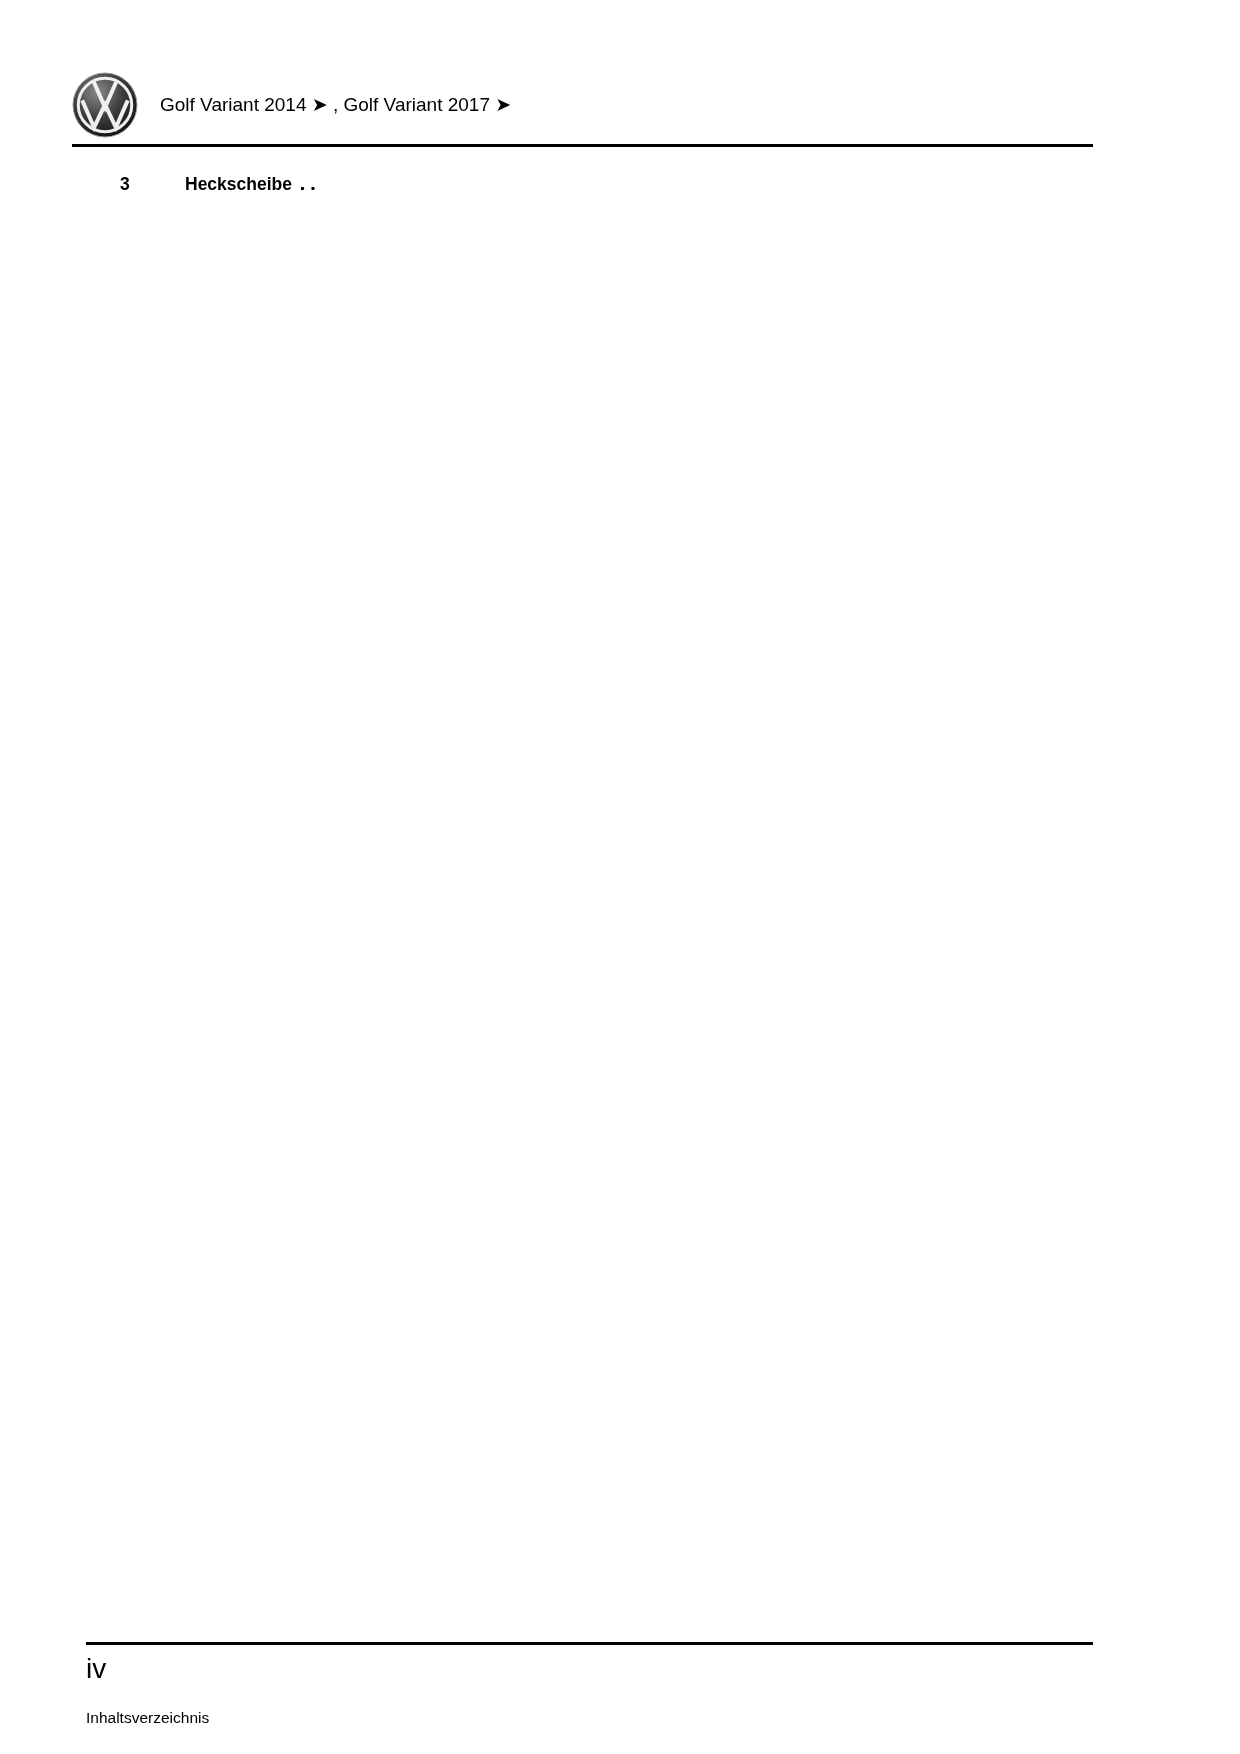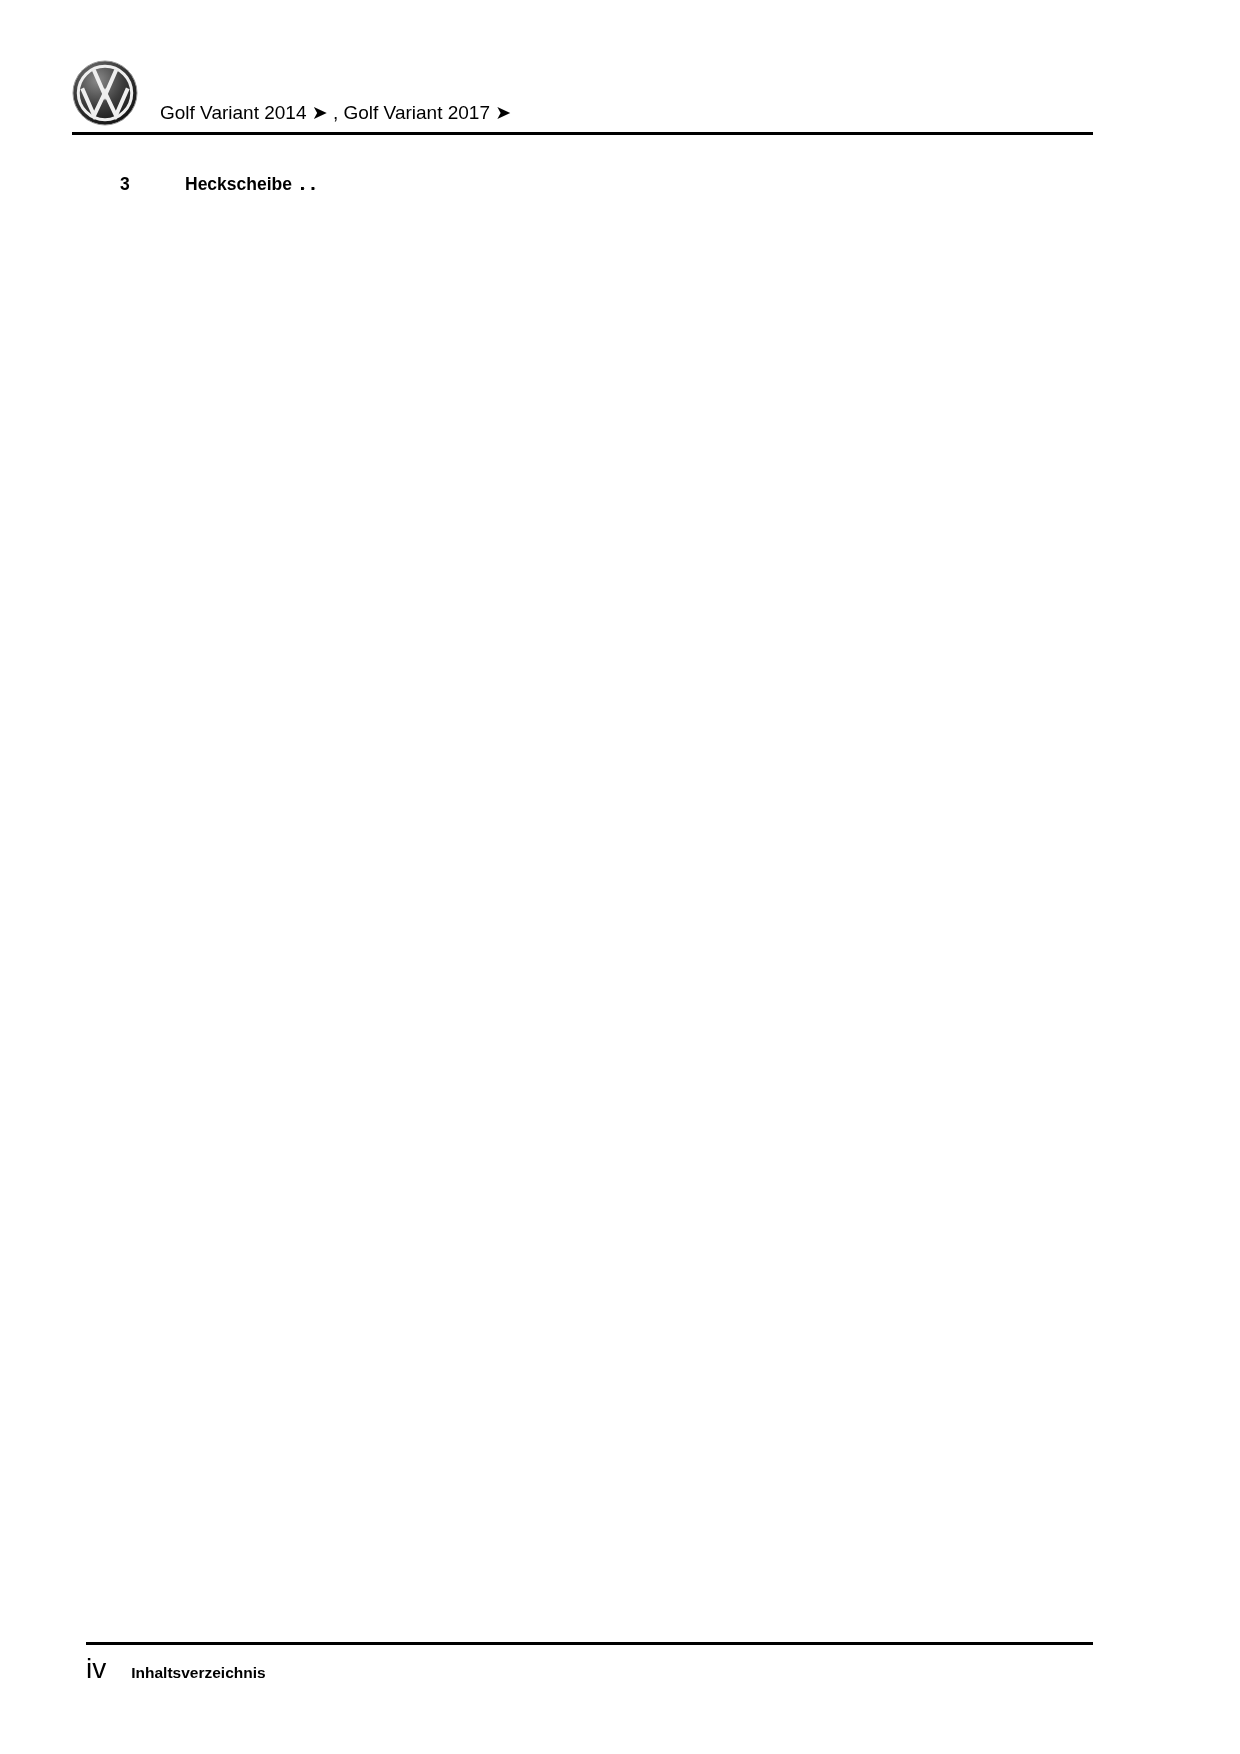--- a/index.html
+++ b/index.html
@@ -12,23 +12,23 @@
     font-family: "Liberation Sans", "DejaVu Sans", sans-serif;
     color: #000;
     overflow: hidden;
   }
 
   
   .header {
     position: absolute;
     left: 72px;
     right: 147px;
-    top: 60px;
+    top: 72px;
     display: flex;
-    align-items: flex-end;
+    align-items: center;
     gap: 22px;
     border-bottom: 3px solid #000;
     padding-bottom: 6px;
   }
   .logo { display: block; width: 66px; height: 66px; flex: none; }
   .header-text { font-size: 19px; line-height: 24px; padding-bottom: 1px; }
 
   
   .toc {
     position: absolute;
@@ -68,23 +68,24 @@
   .footer {
     position: absolute;
     left: 86px;
     right: 147px;
     top: 1642px;
     border-top: 3px solid #000;
     padding-top: 9px;
     display: flex;
     align-items: baseline;
     gap: 25px;
+    flex-direction: column;
   }
   .footer .roman { font-size: 28px; line-height: 30px; }
-  .footer .footer-label { font-size: 15.5px; font-weight: bold; }
+  .footer .footer-label { font-size: 15.5px; }
 </style>
 </head>
 <body>
 
 <div class="page">
 
   <div class="header">
     <span class="logo">
       <svg viewBox="0 0 100 100" width="66" height="66" aria-hidden="true">
         <defs>

